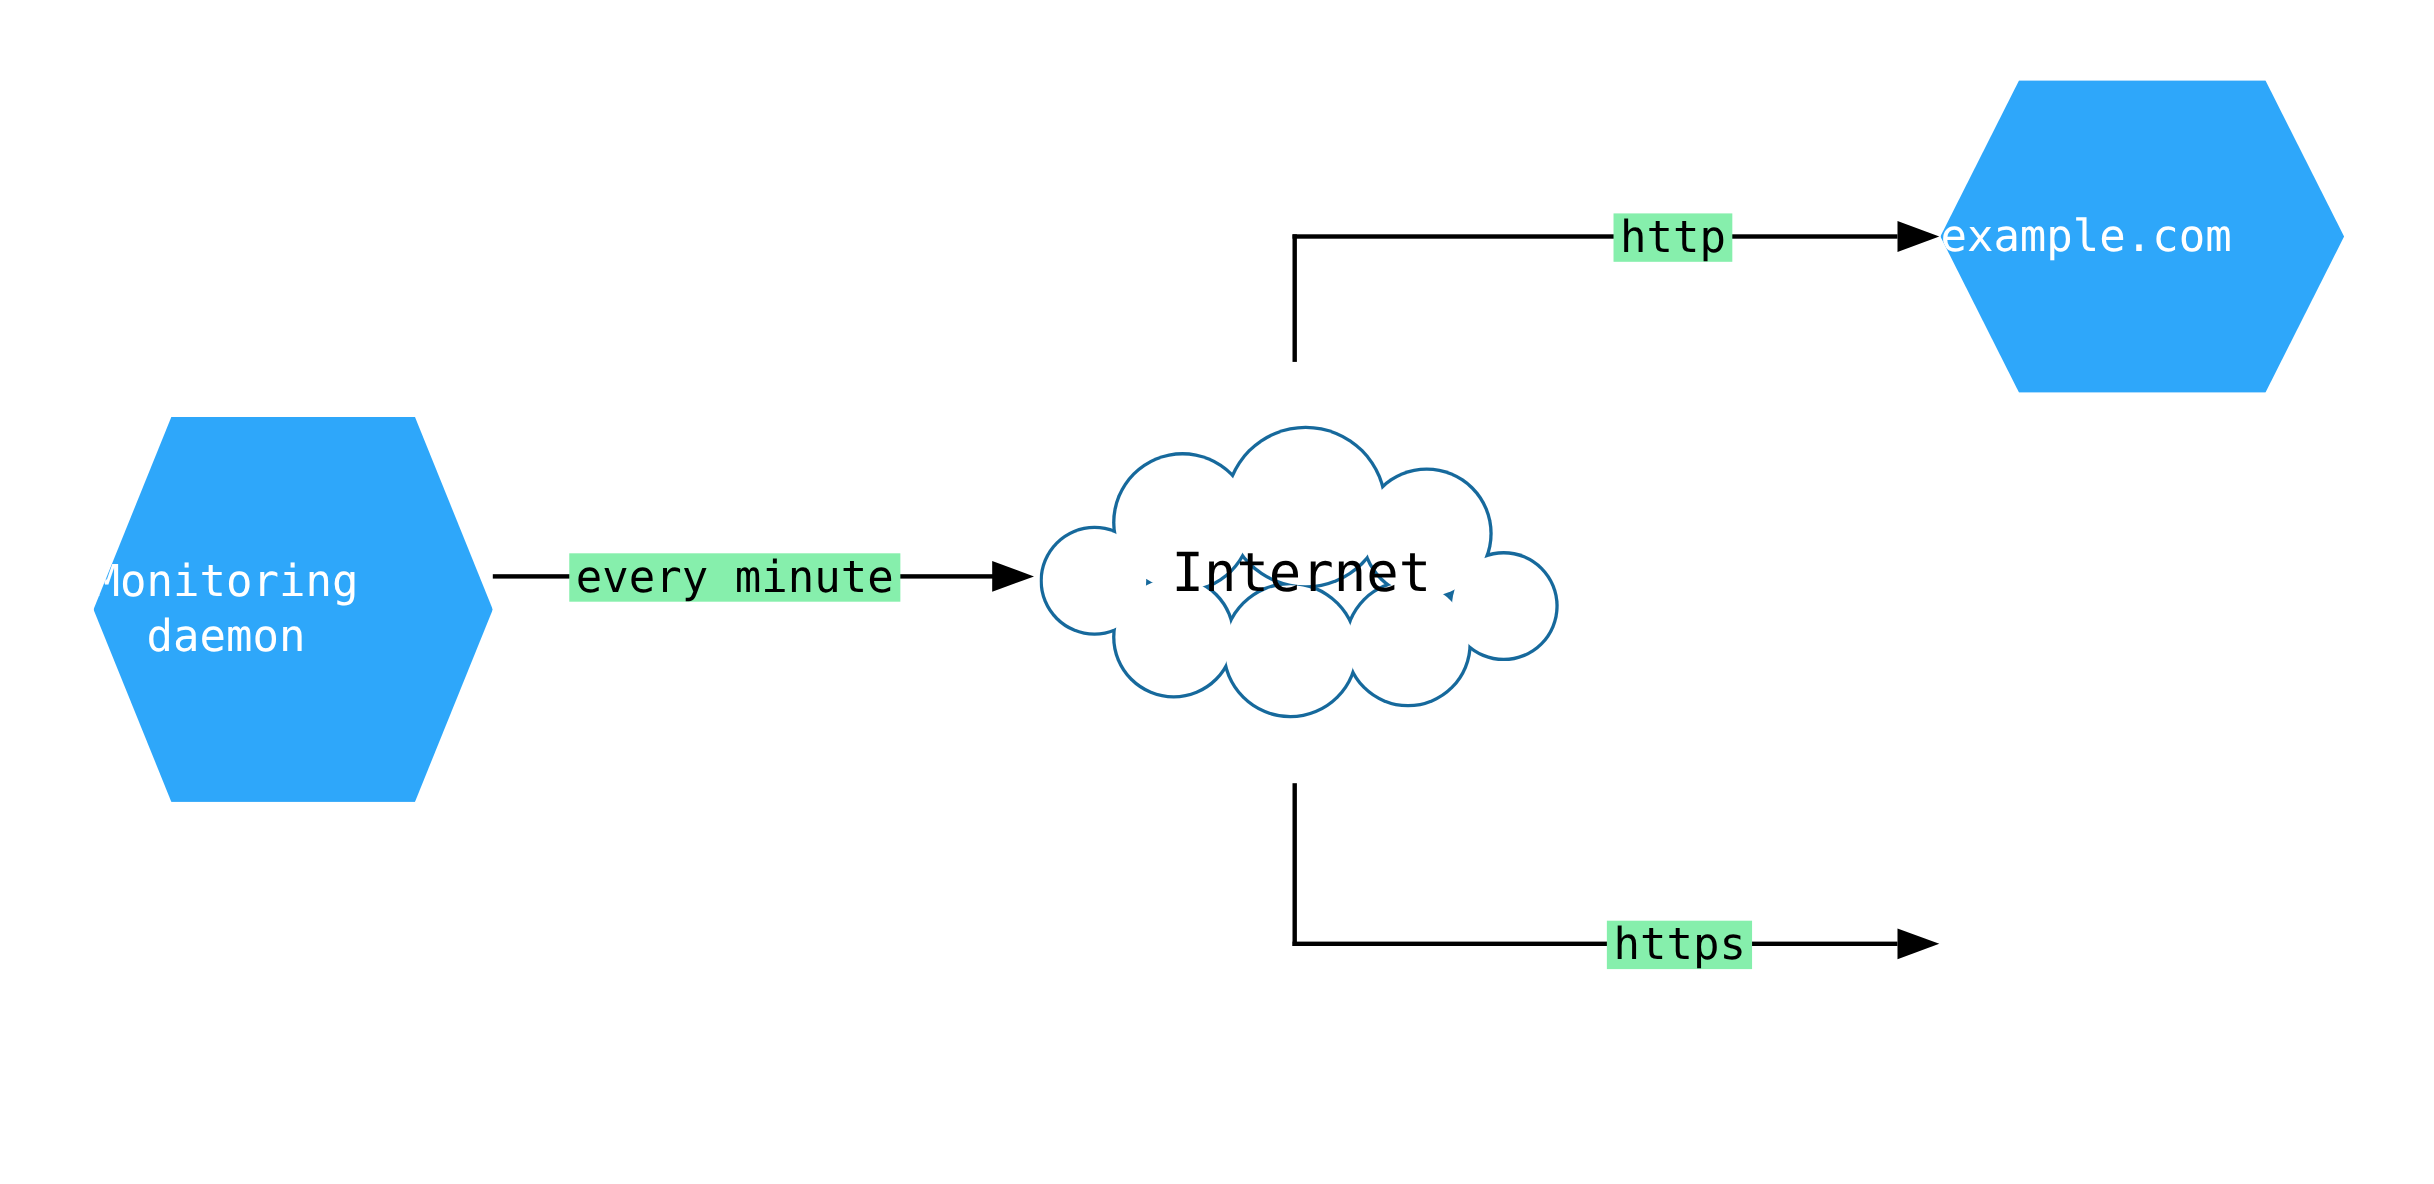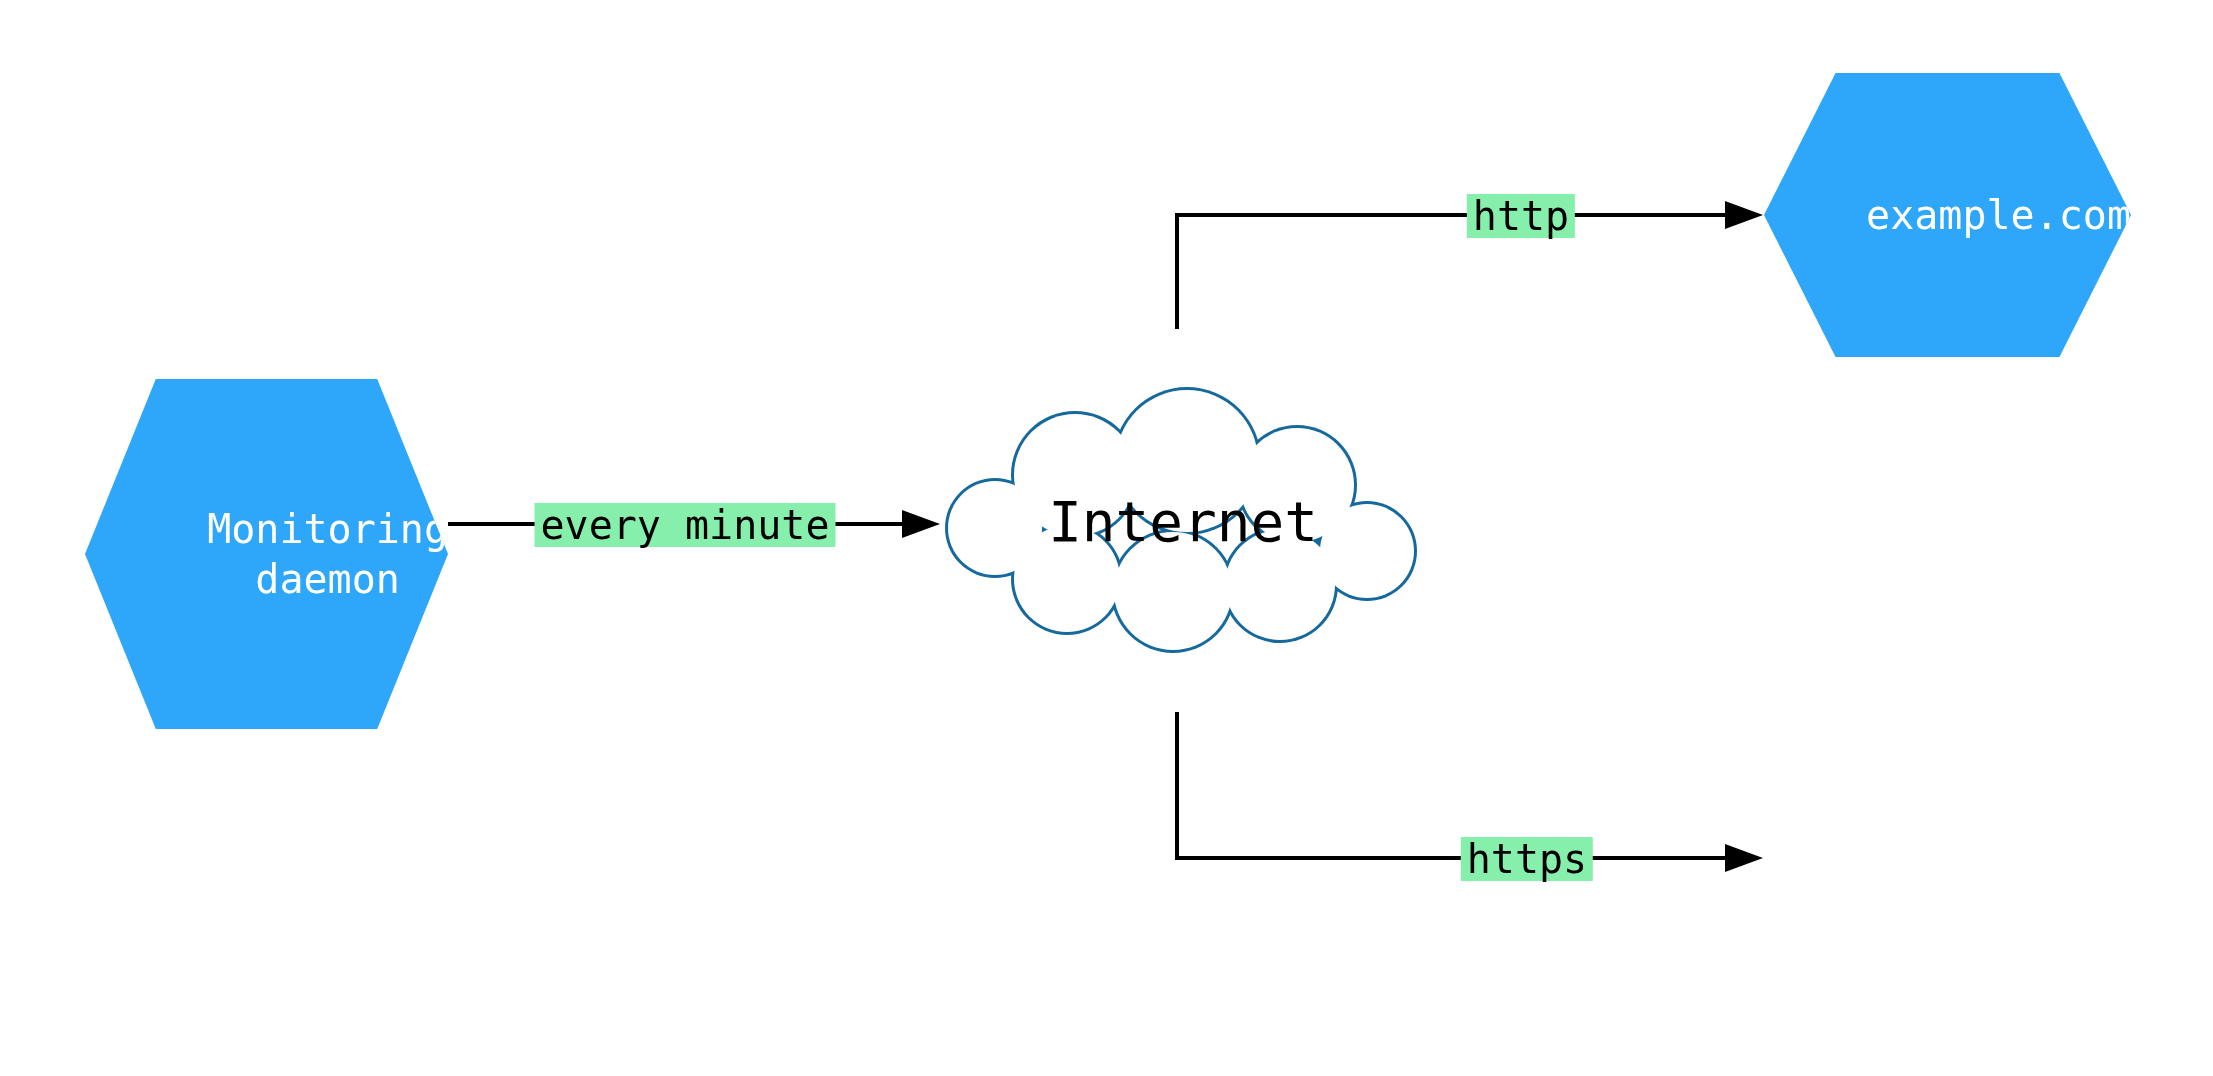--- a/index.html
+++ b/index.html
@@ -14,21 +14,21 @@
     background: #ffffff;
     overflow: hidden;
     font-family: "DejaVu Sans Mono", "Liberation Mono", monospace;
   }
   .hexagon {
     position: absolute;
     background: #2EA7FA;
     clip-path: polygon(0% 50%, 19.5% 0%, 80.5% 0%, 100% 50%, 80.5% 100%, 19.5% 100%);
     display: flex;
     align-items: center;
-    justify-content: flex-end;
+    justify-content: flex-start;
   }
   .hex-label {
     color: #ffffff;
     font-size: 40px;
     line-height: 1.25;
     text-align: center;
     white-space: pre-line;
   }
   .edge-seg {
     position: absolute;
@@ -58,32 +58,32 @@
     top: 383px;
     width: 476px;
     height: 275px;
   }
   .cloud-label {
     position: absolute;
     left: 1183px;
     top: 521px;
     transform: translate(-50%, -50%);
     color: #000000;
-    font-size: 56px;
+    font-size: 49px;
     white-space: nowrap;
   }
   
   #hex-monitoring { left: 85px;   top: 379px; width: 363px; height: 350px; }
   #hex-example    { left: 1764px; top: 73px;  width: 367px; height: 284px; }
   #hex-httpbin    { left: 1764px; top: 718px; width: 367px; height: 287px; }
 
   
   #edge-em-line   { left: 448px;  top: 522px; width: 455px; height: 4px; }
   #edge-em-arrow  { left: 902px;  top: 510px; }
-  #edge-em-label  { left: 668px;  top: 525px; margin-left: 17px; }
+  #edge-em-label  { left: 668px;  top: 525px; }
 
   
   #edge-http-v     { left: 1175px; top: 213px; width: 4px;  height: 116px; }
   #edge-http-h     { left: 1175px; top: 213px; width: 550px; height: 4px; }
   #edge-http-arrow { left: 1725px; top: 201px; }
   #edge-http-label { left: 1521px; top: 216px; }
 
   
   #edge-https-v     { left: 1175px; top: 712px; width: 4px;  height: 148px; }
   #edge-https-h     { left: 1175px; top: 856px; width: 550px; height: 4px; }

